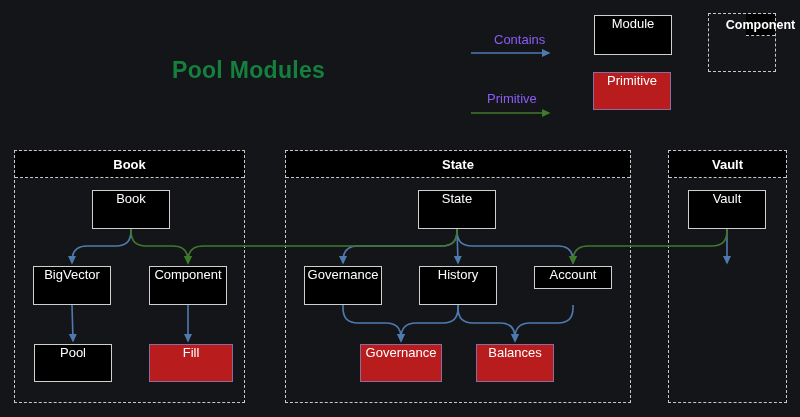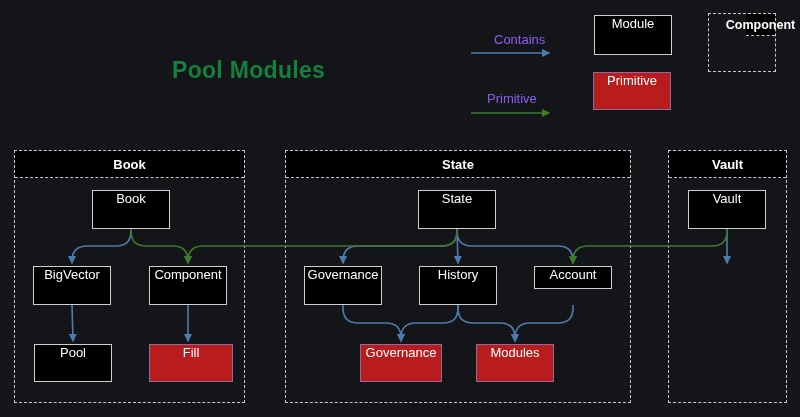--- a/index.html
+++ b/index.html
@@ -134,20 +134,20 @@
   <div class="node" style="left:419px;top:266px;width:78px;height:39px">
     <span>History</span>
   </div>
   <div class="node" style="left:534px;top:266px;width:78px;height:23px">
     <span>Account</span>
   </div>
   <div class="node primitive" style="left:360px;top:344px;width:82px;height:38px">
     <span>Governance</span>
   </div>
   <div class="node primitive" style="left:476px;top:344px;width:78px;height:38px">
-    <span>Modules</span>
+    <span>Balances</span>
   </div>
 
   <div class="node" style="left:688px;top:190px;width:78px;height:39px">
     <span>Vault</span>
   </div>
 
 </div>
 
 </body></html>

